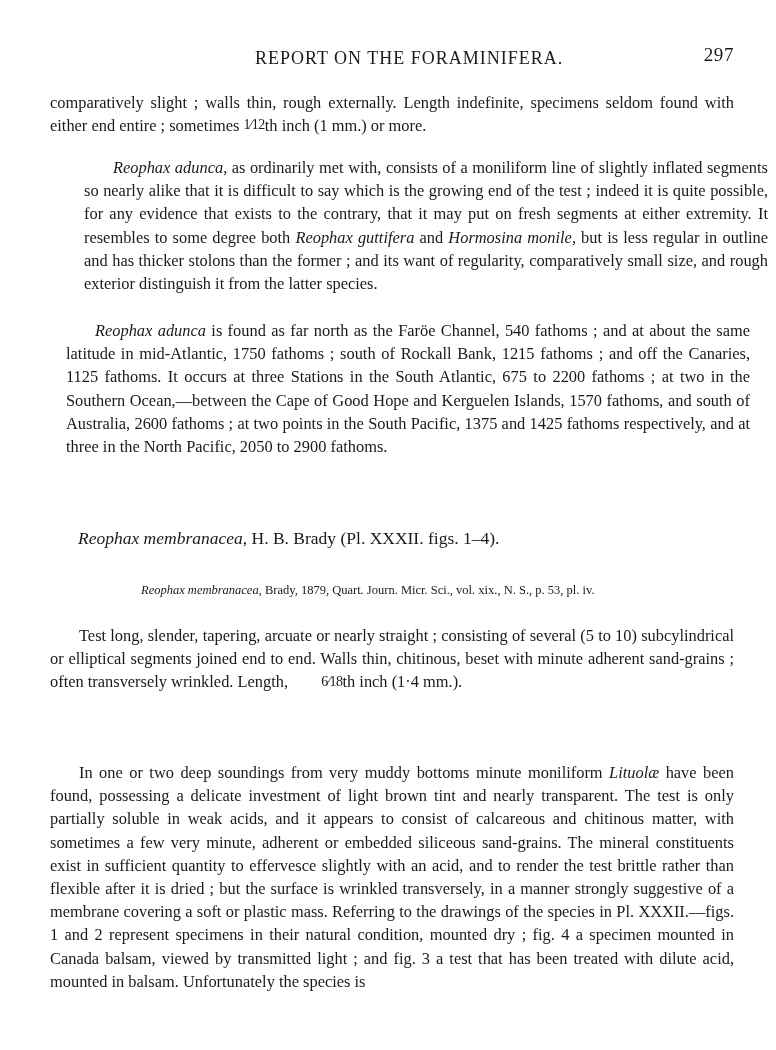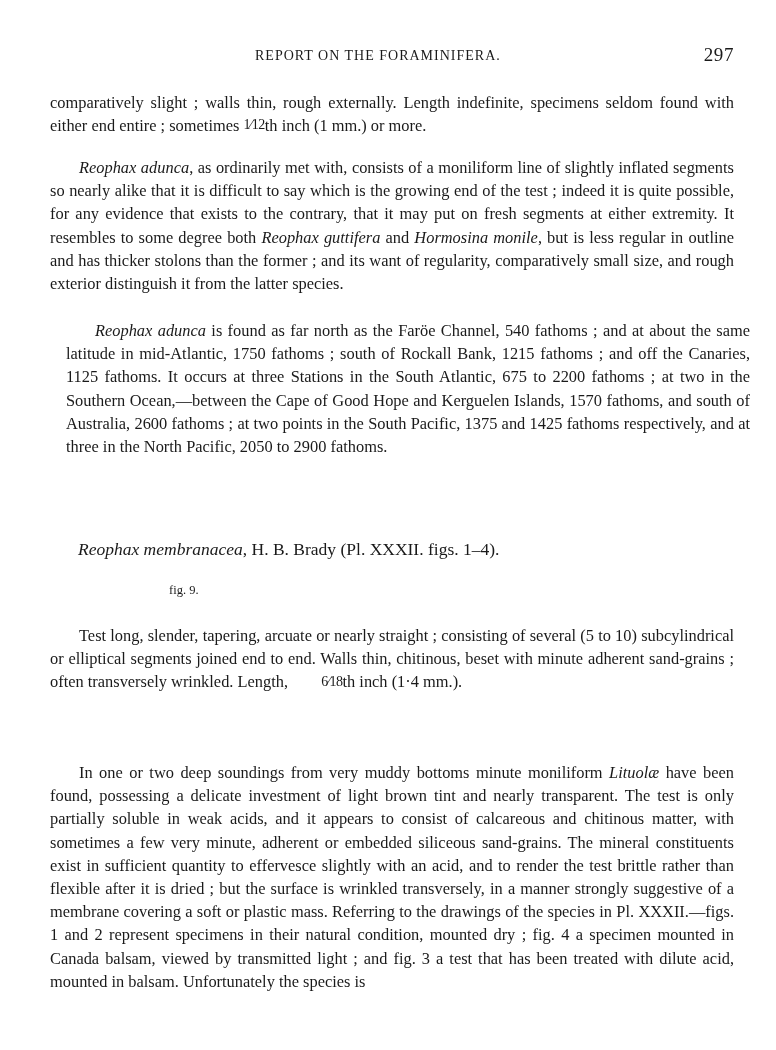--- a/index.html
+++ b/index.html
@@ -27,21 +27,21 @@
       left: 0;
       width: 684px;
       height: 24px;
       font-size: 15px;
       letter-spacing: 0.6px;
     }
     .running-head .title {
       position: absolute;
       left: 205px;
       top: 4px;
-      font-size: 14px;
+      font-size: 18px;
       letter-spacing: 1px;
     }
     .running-head .pageno {
       position: absolute;
       right: 0;
       top: 0;
       font-size: 19px;
       font-weight: normal;
     }
     .block {
@@ -54,21 +54,21 @@
     }
     .block p {
       margin: 0;
     }
     .indent {
       text-indent: 29px;
     }
     .heading {
       position: absolute;
       left: 28px;
-      top: 539px;
+      top: 528px;
       font-size: 17.5px;
     }
     .synonymy {
       position: absolute;
       left: 91px;
       width: 593px;
       top: 581px;
       font-size: 12.5px;
       line-height: 18px;
       text-align: justify;
@@ -96,38 +96,40 @@
     <span class="title">REPORT ON THE FORAMINIFERA.</span>
     <span class="pageno">297</span>
   </div>
 
   <div class="block" style="top:91px;">
     <p>
       <span>comparatively slight ; walls thin, rough externally.  Length indefinite, specimens seldom found with either end entire ; sometimes </span><span class="frac">1⁄12</span><span>th inch (1 mm.) or more.</span>
     </p>
   </div>
 
-  <div class="block" style="top:156px;">
+  <div class="block" style="top:156px;margin-left:34px;">
     <p class="indent">
       <i>Reophax adunca</i><span>, as ordinarily met with, consists of a moniliform line of slightly inflated segments so nearly alike that it is difficult to say which is the growing end of the test ; indeed it is quite possible, for any evidence that exists to the contrary, that it may put on fresh segments at either extremity.  It resembles to some degree both </span><i>Reophax guttifera</i><span> and </span><i>Hormosina monile</i><span>, but is less regular in outline and has thicker stolons than the former ; and its want of regularity, comparatively small size, and rough exterior distinguish it from the latter species.</span>
     </p>
   </div>
 
   <div class="block" style="top:319px;margin-left:16px;">
     <p class="indent">
       <i>Reophax adunca</i><span> is found as far north as the Faröe Channel, 540 fathoms ; and at about the same latitude in mid-Atlantic, 1750 fathoms ; south of Rockall Bank, 1215 fathoms ; and off the Canaries, 1125 fathoms.  It occurs at three Stations in the South Atlantic, 675 to 2200 fathoms ; at two in the Southern Ocean,—between the Cape of Good Hope and Kerguelen Islands, 1570 fathoms, and south of Australia, 2600 fathoms ; at two points in the South Pacific, 1375 and 1425 fathoms respectively, and at three in the North Pacific, 2050 to 2900 fathoms.</span>
     </p>
   </div>
 
   <div class="heading">
     <i>Reophax membranacea</i><span>, H. B. Brady (Pl. XXXII. figs. 1–4).</span>
   </div>
 
   <div class="synonymy">
-    <div class="cont">fig. 9.</div>
+    <div>
+      <i>Reophax membranacea</i><span>, Brady, 1879, Quart. Journ. Micr. Sci., vol. xix., N. S., p. 53, pl. iv.</span>
+    </div>
   </div>
 
   <div class="block" style="top:624px;">
     <p class="indent">
       <span>Test long, slender, tapering, arcuate or nearly straight ; consisting of several (5 to 10) subcylindrical or elliptical segments joined end to end.  Walls thin, chitinous, beset with minute adherent sand-grains ; often transversely wrinkled.  Length, </span><span class="frac">6⁄18</span><span>th inch (1·4 mm.).</span>
     </p>
   </div>
 
   <div class="block" style="top:761px;">
     <p class="indent">

